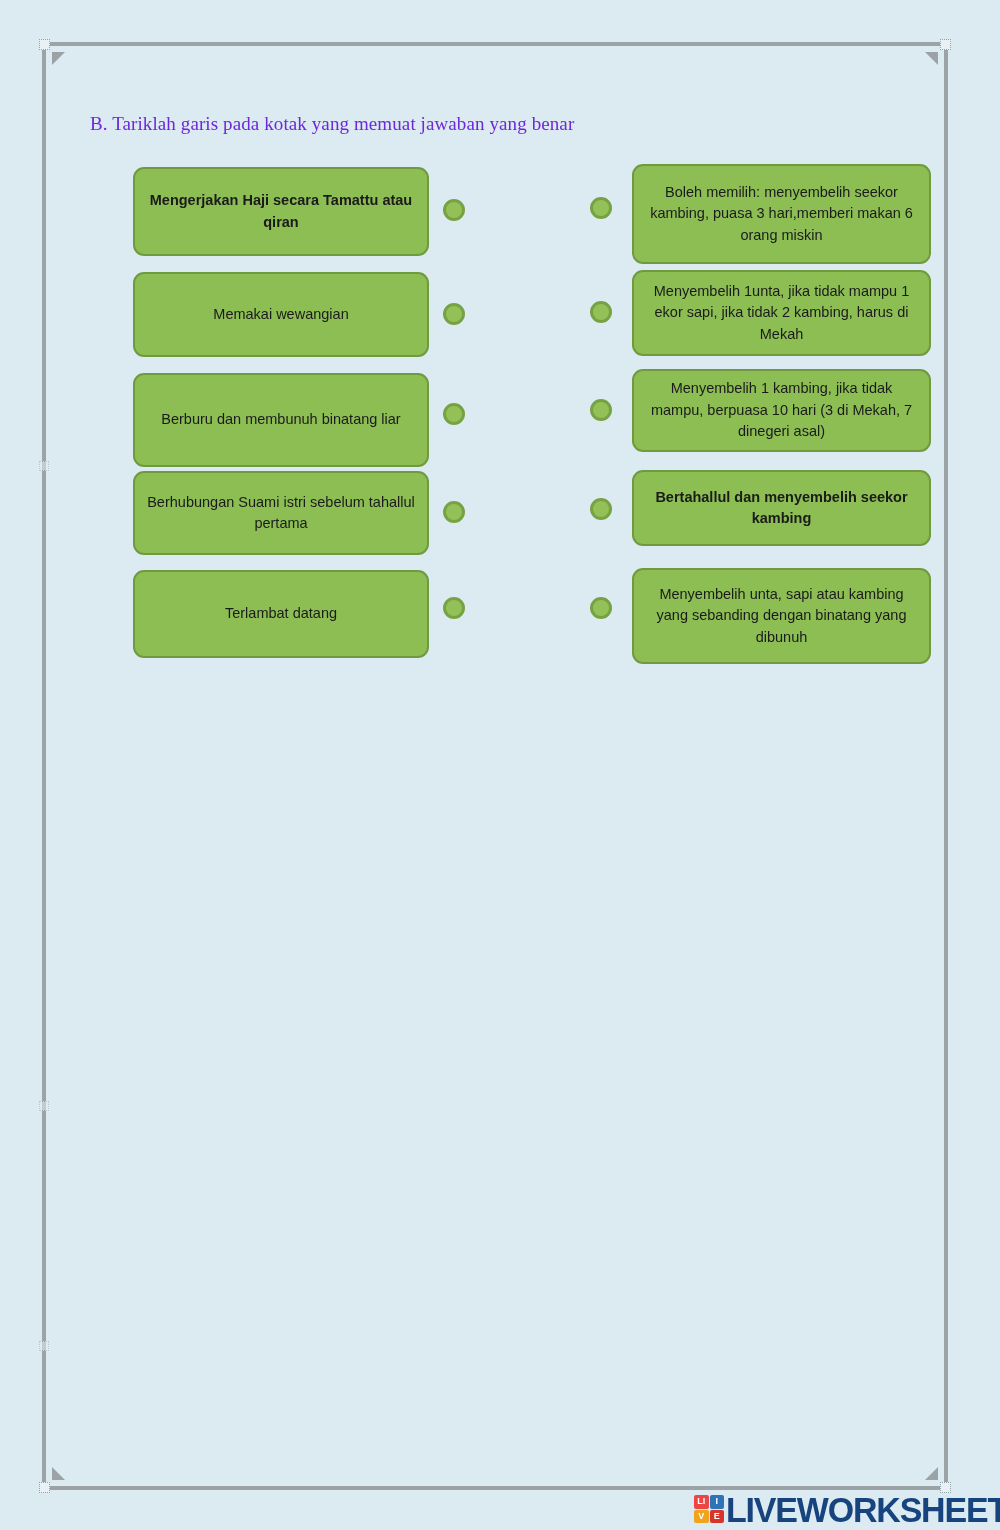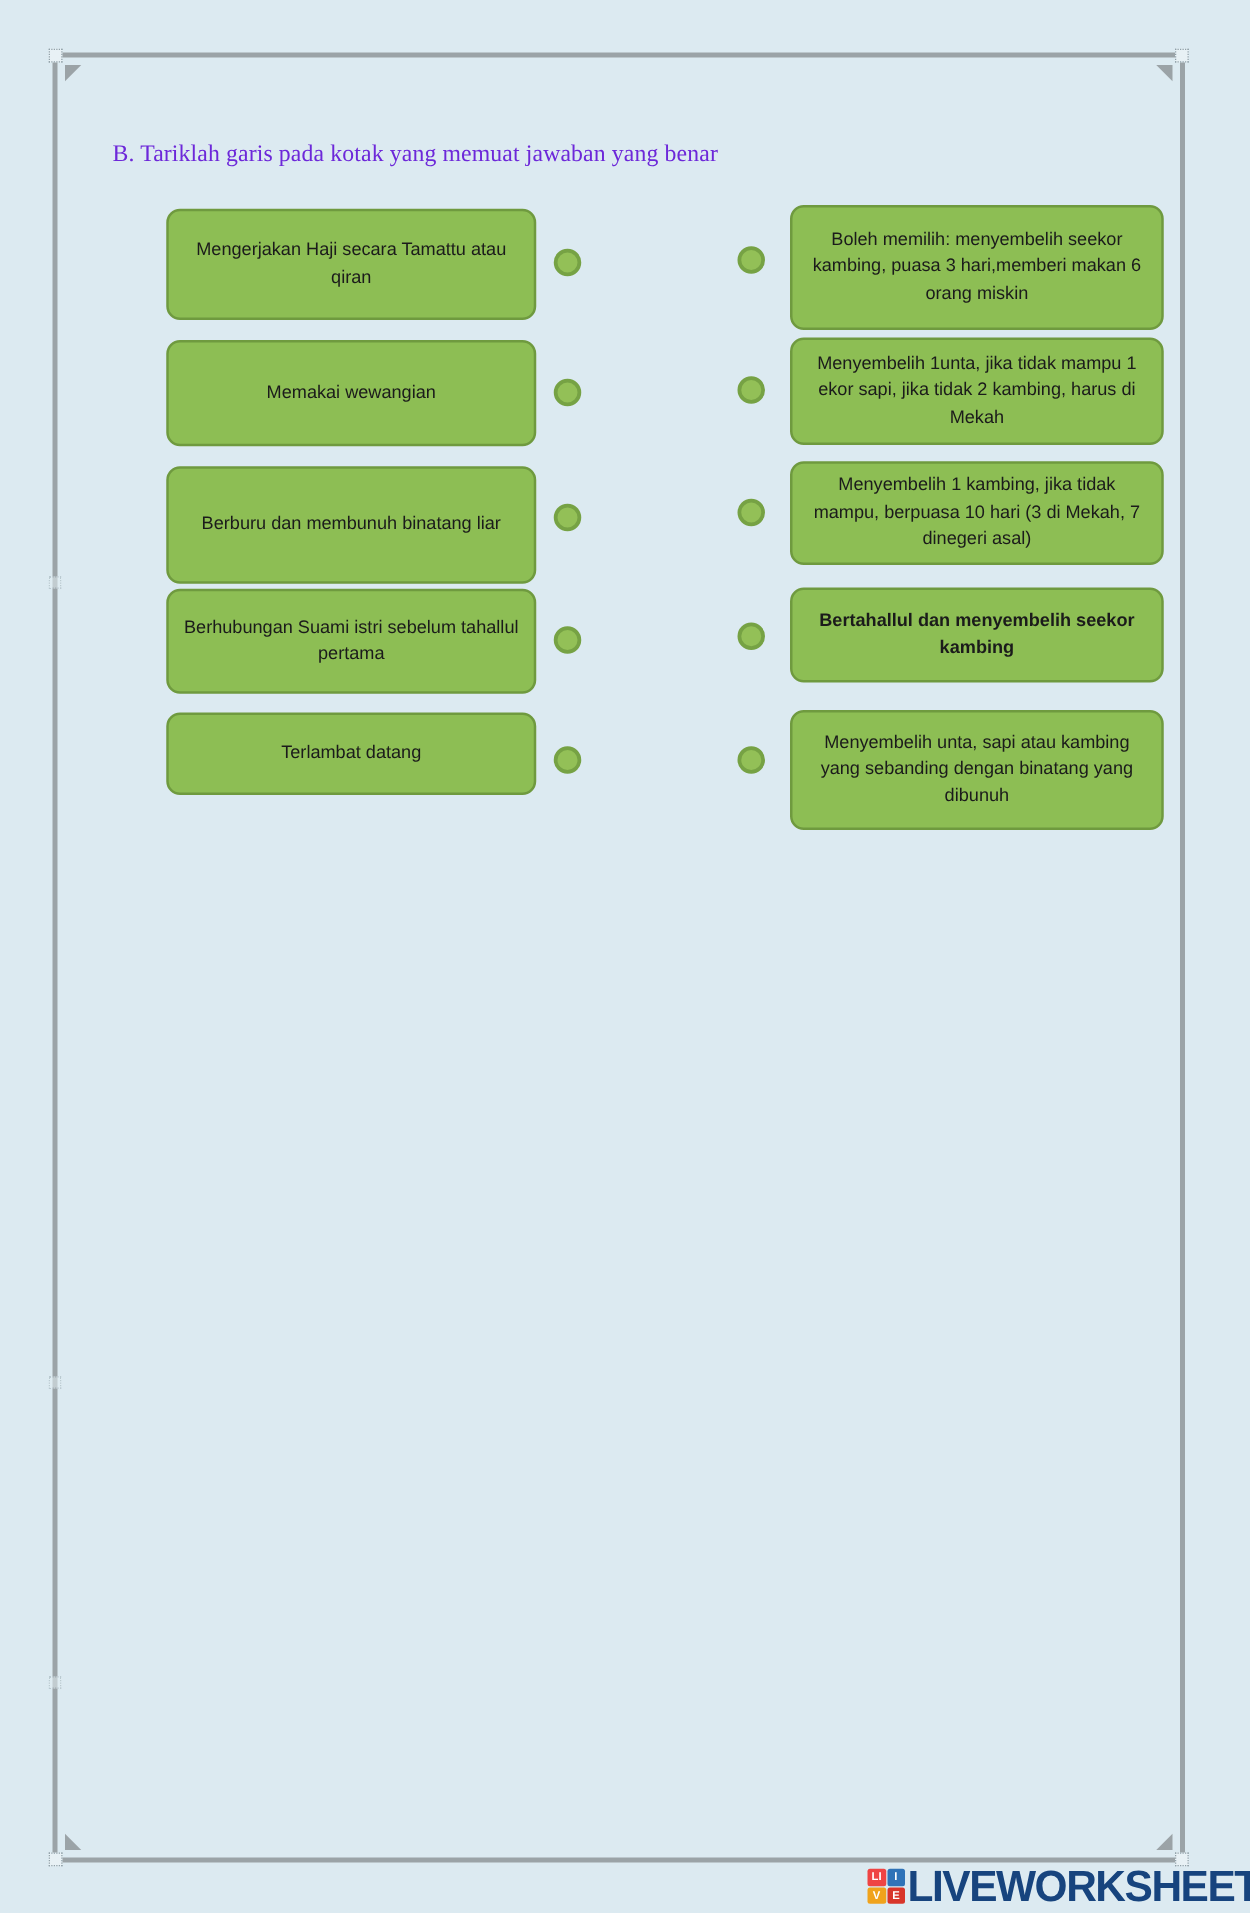--- a/index.html
+++ b/index.html
@@ -193,37 +193,37 @@
   <div class="edge-handle eh-left-2"></div>
   <div class="edge-handle eh-left-3"></div>
 </div>
 
 <div id="heading">B. Tariklah garis pada kotak yang memuat jawaban yang benar</div>
 
 <div id="match-area">
 
   <div class="col-left">
 
-    <div class="match-box" style="top:167px; height:89px;">
+    <div class="match-box" style="top:167px; height:89px;font-weight:bold;">
       <span class="box-text">Mengerjakan Haji secara Tamattu atau qiran</span>
     </div>
 
     <div class="match-box" style="top:272px; height:85px;">
       <span class="box-text">Memakai wewangian</span>
     </div>
 
     <div class="match-box" style="top:373px; height:94px;">
       <span class="box-text">Berburu dan membunuh binatang liar</span>
     </div>
 
     <div class="match-box" style="top:471px; height:84px;">
       <span class="box-text">Berhubungan Suami istri sebelum tahallul pertama</span>
     </div>
 
-    <div class="match-box" style="top:570px; height:66px;">
+    <div class="match-box" style="top:570px; height:88px;">
       <span class="box-text">Terlambat datang</span>
     </div>
 
     <div class="dot dot-left" style="top:199px;"></div>
     <div class="dot dot-left" style="top:303px;"></div>
     <div class="dot dot-left" style="top:403px;"></div>
     <div class="dot dot-left" style="top:501px;"></div>
     <div class="dot dot-left" style="top:597px;"></div>
   </div>
 

